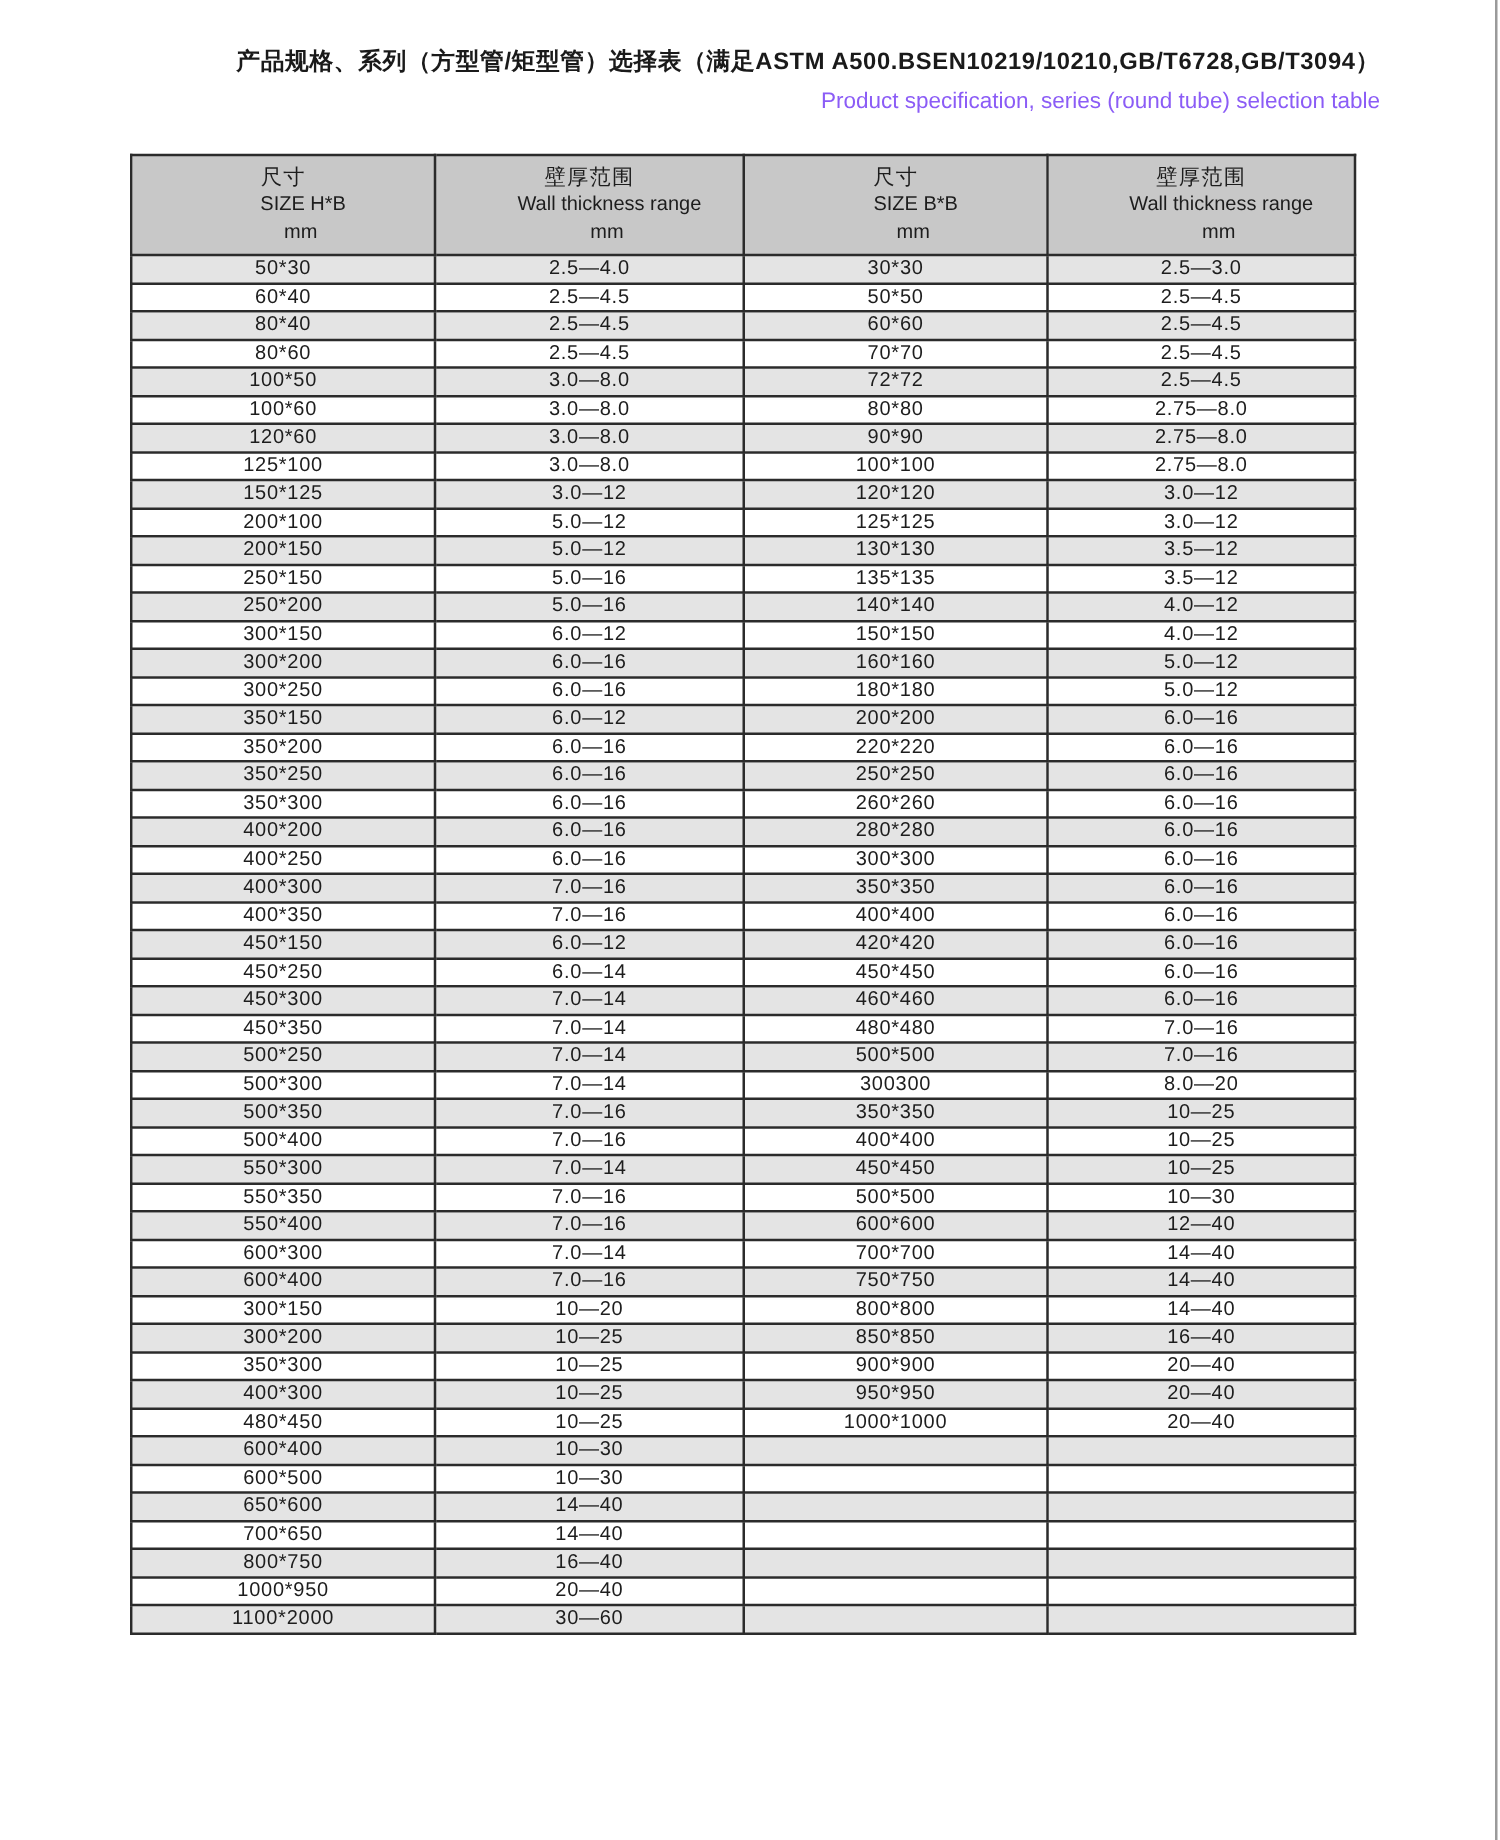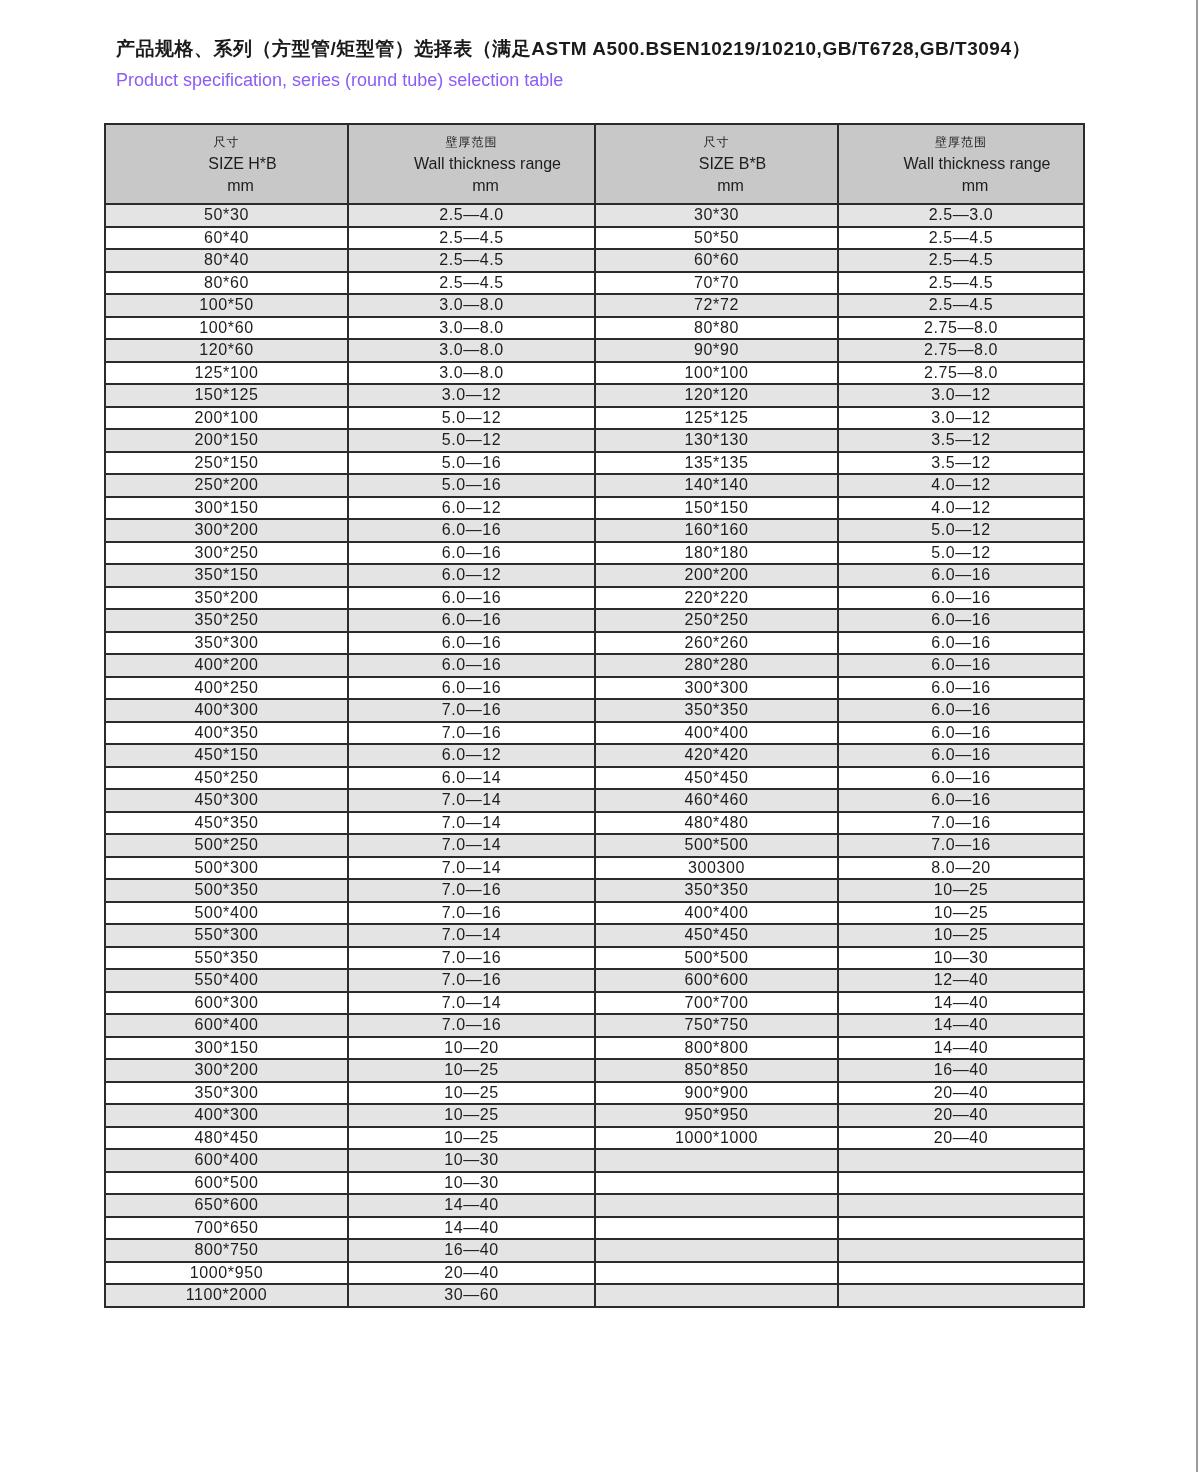--- a/index.html
+++ b/index.html
@@ -22,22 +22,23 @@
     overflow: hidden;
   }
   .page-edge-line {
     position: absolute;
     top: 0; right: 2px;
     width: 2px; height: 100%;
     background: var(--edge-line);
   }
   .titles {
     position: absolute;
-    left: 116px; top: 36px;
+    left: 104px; top: 36px;
     width: 1000px;
+    text-align: right;
   }
   .title-cn {
     font-size: 19px;
     font-weight: 700;
     letter-spacing: 0.5px;
     margin: 0 0 8px 0;
     color: #1a1a1a;
     white-space: nowrap;
   }
   .title-en {
@@ -62,21 +63,21 @@
     padding: 0;
     overflow: hidden;
   }
   .spec-table th {
     background: var(--header-bg);
     font-weight: 400;
     height: 80px;
     padding: 6px 0;
   }
   .th-line { display: block; line-height: 22px; }
-  .th-cn  { font-size: 12px; letter-spacing: 1px; }
+  .th-cn  { font-size: 17px; letter-spacing: 1px; }
   .th-en  { font-size: 16px; padding-left: 32px; }
   .th-mm  { font-size: 16px; padding-left: 28px; }
   .spec-table td {
     height: 22.5px;
     font-size: 16px;
     line-height: 20px;
     letter-spacing: 0.6px;
     background: #ffffff;
   }
   .spec-table tbody tr:nth-child(odd) td {

